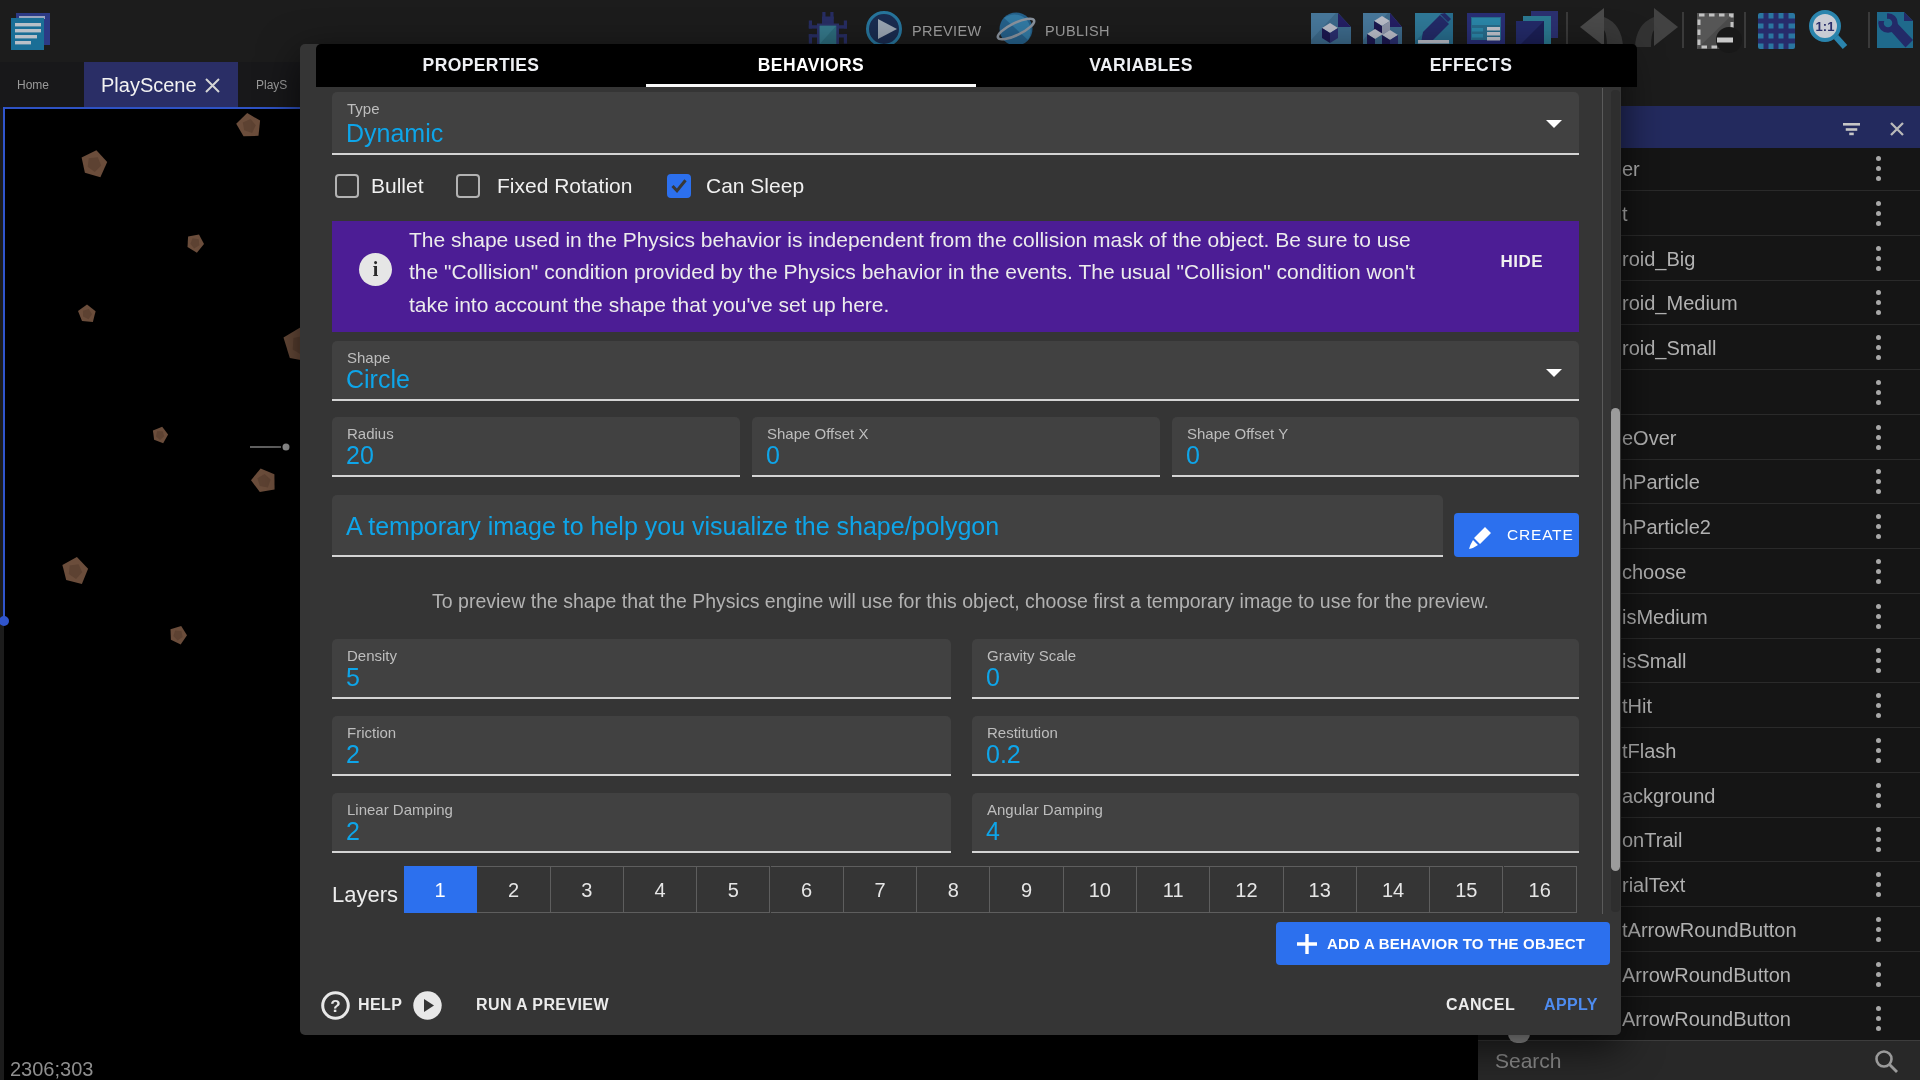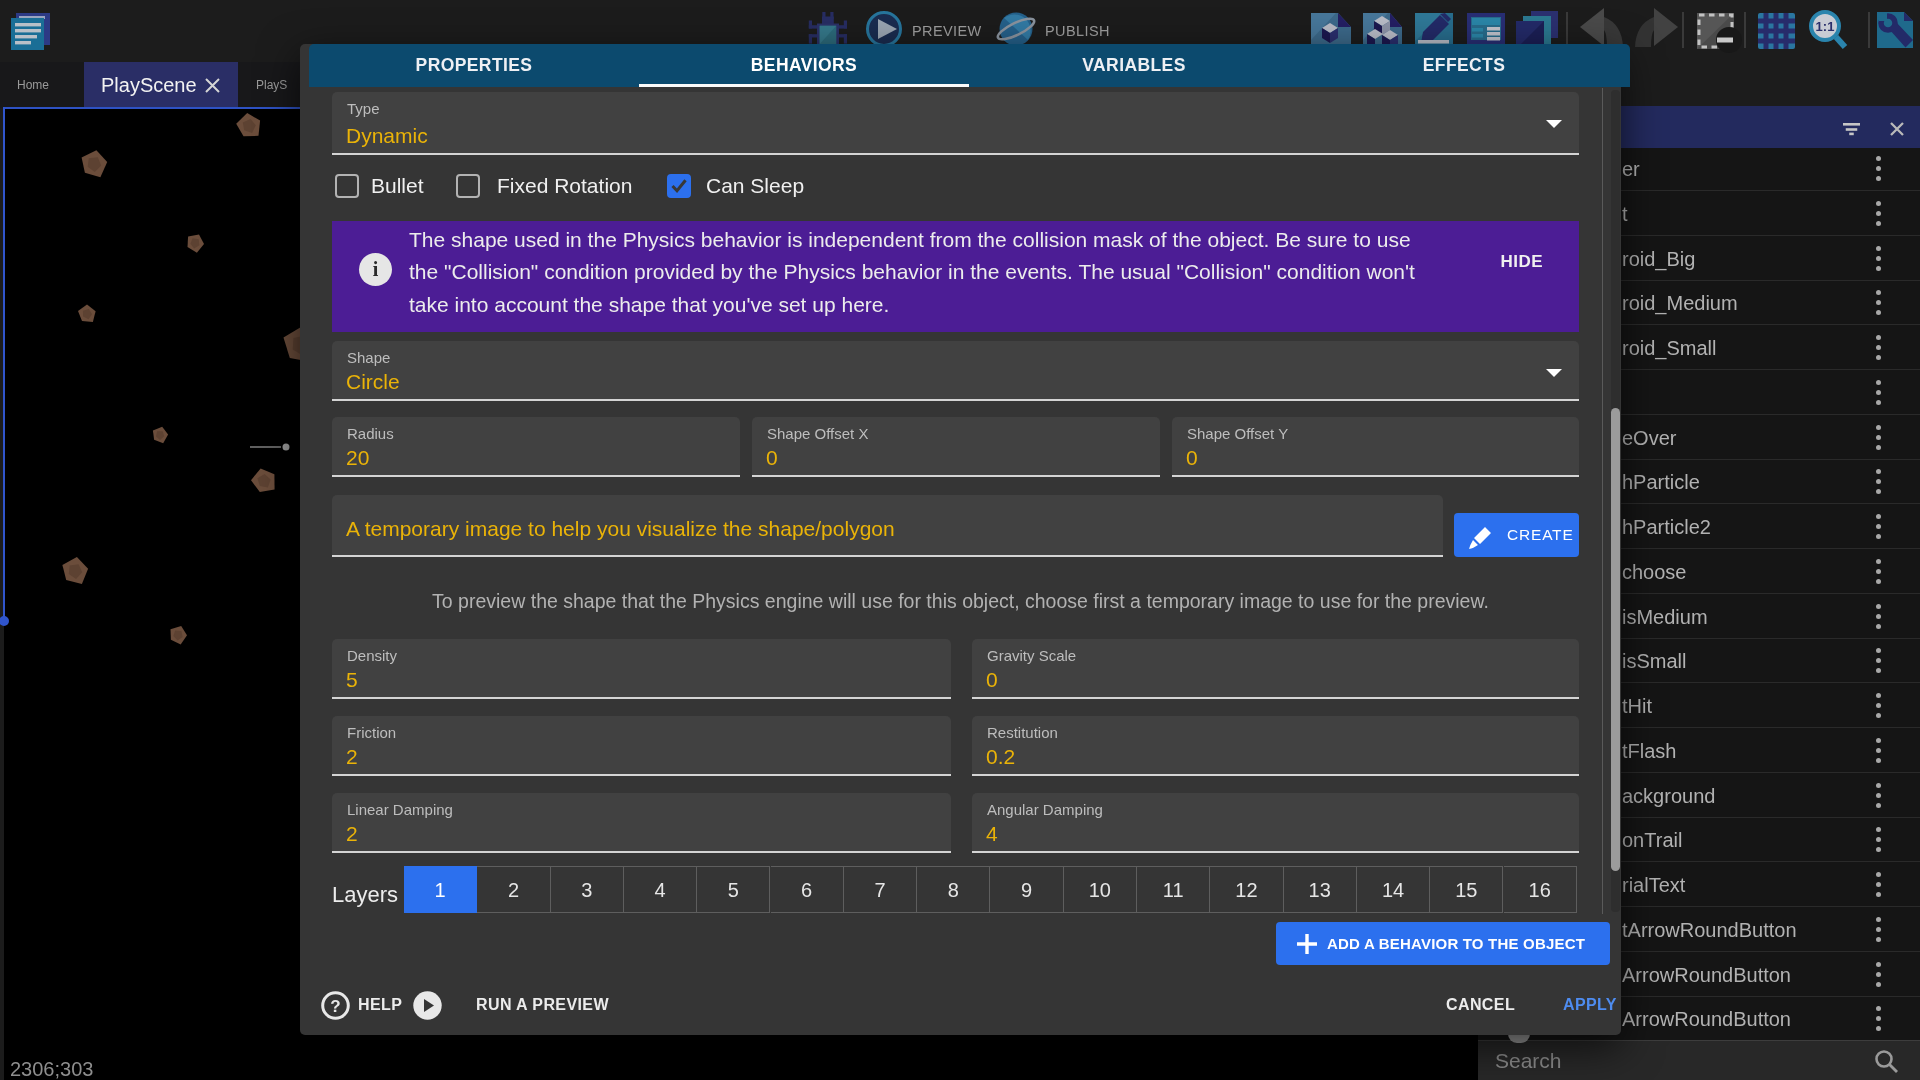--- a/index.html
+++ b/index.html
@@ -31,28 +31,28 @@
   .prow .nm { position:absolute; left:144px; top:0; height:44px; line-height:44px; font-size:20px; color:#b2b2b2; }
   .dots { position:absolute; left:398px; top:9px; width:5px; height:26px; }
   .dots i { position:absolute; left:0; width:5px; height:5px; border-radius:50%; background:#a9a9a9; }
   #searchbar { position:absolute; left:0; top:934px; width:442px; height:40px; background:#282828; border-top:1px solid #3d3d3d; }
   #searchbar .ph { position:absolute; left:17px; top:0; height:40px; line-height:40px; font-size:21px; color:#8b8b8b; }
   #pscroll { position:absolute; left:1508px; top:1028px; width:22px; height:15px; background:#9e9e9e; border-radius:0 0 9px 9px; }
 
   
   #dialog { position:absolute; left:300px; top:44px; width:1321px; height:991px; background:#353535;
      border-radius:5px; box-shadow:0 12px 40px rgba(0,0,0,.65); }
-  #dlghead { position:absolute; left:9px; top:0; width:1321px; height:43px; background:#0c4a6e; border-radius:5px 5px 0 0; }
+  #dlghead { position:absolute; left:16px; top:0; width:1321px; height:43px; background:#000000; border-radius:5px 5px 0 0; }
   .dtab { position:absolute; top:0; width:330px; height:43px; line-height:43px; text-align:center;
      font-size:17.5px; font-weight:bold; color:#eef0f4; letter-spacing:.4px; }
   #dunder { position:absolute; left:330px; top:40px; width:330px; height:3px; background:#fafafa; }
 
   .fld { position:absolute; background:#414141; border-radius:5px 5px 0 0; border-bottom:2px solid #d4d4d4;text-align:center; }
   .fld .lb { position:absolute; left:15px; top:8px; font-size:15px; color:#bdbdbd; }
-  .fld .vl { position:absolute; left:14px; bottom:5px; font-size:21px; color:#eab308; }
+  .fld .vl { position:absolute; left:14px; bottom:5px; font-size:25px; color:#0ea5e9; }
   .fld .ar { position:absolute; right:17px; top:28px; width:0; height:0;
      border-left:8px solid transparent; border-right:8px solid transparent; border-top:8.5px solid #fff; }
 
   .cb { position:absolute; width:24px; height:24px; border:2.5px solid #b3b3b3; border-radius:4px; }
   .cbl { position:absolute; font-size:21px; color:#f0f0f0; }
 
   #infobox { position:absolute; left:32px; top:177px; width:1247px; height:111px; background:#4c1d95; }
   #infobox .tx { position:absolute; left:77px; top:3px; width:1150px; font-size:21px; white-space:nowrap; line-height:32.4px; color:#ececec; }
   #infobox .hide { position:absolute; right:36px; top:31px; font-size:17px; font-weight:bold; color:#f0f0f0; letter-spacing:.5px; }
   #infoicon { position:absolute; left:59px; top:209px; width:33px; height:33px; border-radius:50%; background:#e6e6e6;
@@ -542,21 +542,21 @@
         <circle cx="14.5" cy="14.5" r="12.8" fill="none" stroke="#e8e8e8" stroke-width="3"></circle>
         <text x="14.5" y="21" font-size="17" font-weight="bold" fill="#e8e8e8" text-anchor="middle" font-family="Liberation Sans">?</text>
       </svg>
       <div class="actxt" style="left:58px;">HELP</div>
       <svg class="abs" style="left:113px;top:16px" width="29" height="29" viewBox="0 0 29 29">
         <circle cx="14.5" cy="14.5" r="14.2" fill="#e8e8e8"></circle>
         <path d="M11 8 l10 6.5 -10 6.5 z" fill="#353535"></path>
       </svg>
       <div class="actxt" style="left:150px;margin-left:26px;">RUN A PREVIEW</div>
       <div class="actxt" style="left:1146px;">CANCEL</div>
-      <div class="actxt" style="left:1244px;color:#4e8cf0;margin-left:19px;">APPLY</div>
+      <div class="actxt" style="left:1244px;color:#4e8cf0;">APPLY</div>
     </div>
 
     <div id="dscrolltrack"></div>
     <div id="dscrollrail"></div>
     <div id="dscrollthumb"></div>
   </div>
 
 </div>
 
 </body></html>

